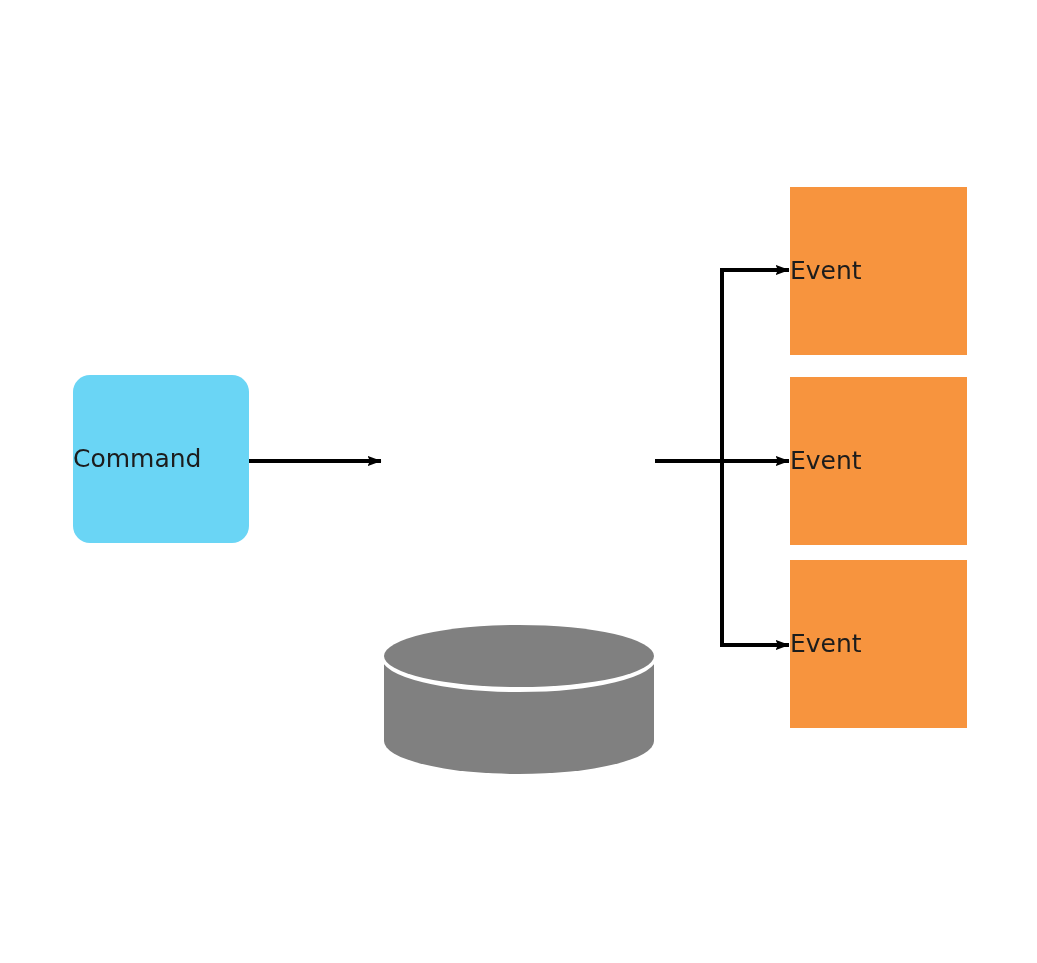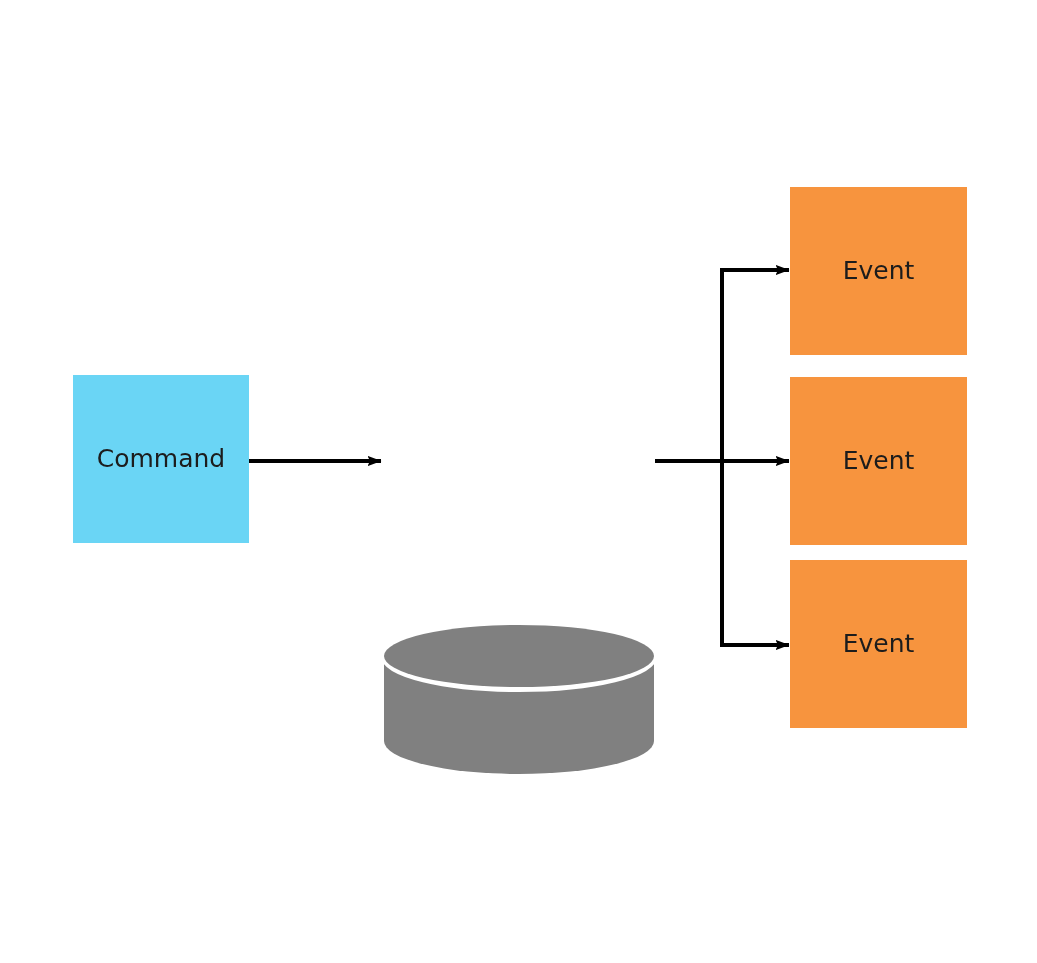--- a/index.html
+++ b/index.html
@@ -16,35 +16,36 @@
     width: 1037px;
     height: 963px;
     background: #ffffff;
     overflow: hidden;
   }
   .node {
     position: absolute;
     box-sizing: border-box;
     display: flex;
     align-items: center;
-    justify-content: center;
+    justify-content: flex-start;
     text-align: center;
   }
   .node-label {
     display: block;
     line-height: 1.22;
     white-space: pre-line;
   }
   
   #node-command {
     left: 73px;
     top: 375px;
     width: 176px;
     height: 168px;
     background: #6ad5f5;
+    border-radius: 17px;
   }
   #node-command .node-label {
     color: #1c1c1c;
     font-size: 25px;
   }
   
   #node-aggregate-root {
     left: 382px;
     top: 324px;
     width: 273px;

